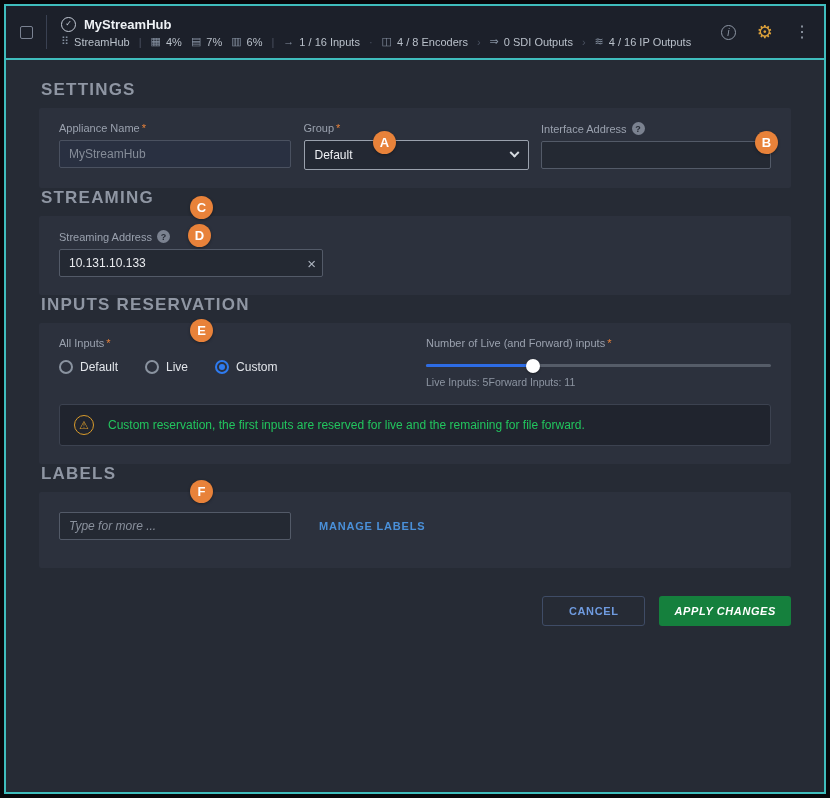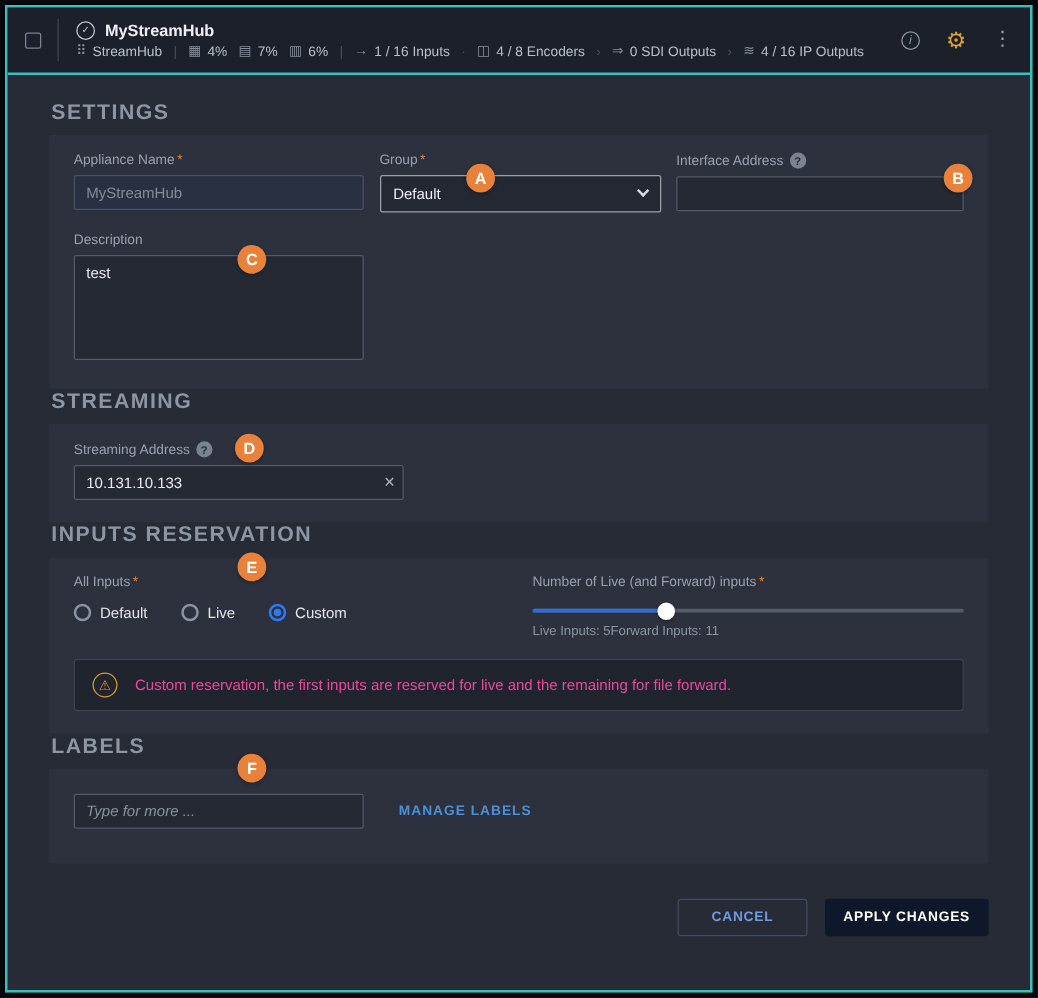--- a/index.html
+++ b/index.html
@@ -77,32 +77,32 @@
   .slider-block { width:345px; }
   .slider { margin-top:15px; height:3px; background:#555c68; border-radius:2px; position:relative; cursor:pointer; }
   .slider-fill { position:absolute; left:0; top:0; bottom:0; background:#2d6ce5; border-radius:2px; }
   .slider-thumb { position:absolute; right:-7px; top:50%; transform:translateY(-50%);
     width:14px; height:14px; background:#fff; border-radius:50%; box-shadow:0 1px 2px rgba(0,0,0,.4); }
   .slider-subs { display:flex; margin-top:9px; font-size:10.5px; color:#8d95a2; }
   .notice { margin-top:16px; background:#20242e; border:1px solid #3c4250; border-radius:3px;
     padding:10px 14px; display:flex; align-items:center; gap:14px; }
   .warn-ic { width:20px; height:20px; flex:0 0 20px; border:1.5px solid #d99b2b; border-radius:50%;
     color:#d99b2b; font-size:11px; display:flex; align-items:center; justify-content:center; }
-  .notice-text { font-size:12px; color:#ec4899; }
+  .notice-text { font-size:12px; color:#22c55e; }
   
   .labels-row { display:flex; align-items:center; padding:6px 0 10px; }
   .labels-input { width:232px; font-style:italic; }
   .labels-input::placeholder { color:#8a919d; font-style:italic; }
   .manage-link { margin-left:28px; font-size:11px; font-weight:bold; letter-spacing:.8px; color:#4a90d9; cursor:pointer; }
   
   .footer { margin-top:28px; display:flex; justify-content:flex-end; gap:14px; }
   .btn { height:30px; border-radius:3px; font-size:11px; font-weight:bold; letter-spacing:.6px;
     display:flex; align-items:center; justify-content:center; cursor:pointer; font-family:"Liberation Sans", sans-serif; }
   .btn-cancel { padding:0 26px; border:1px solid #3f4c66; color:#6f9be0; background:transparent; }
-  .btn-apply { padding:0 15px; border:none; background:#0f172a; color:#ffffff; }
+  .btn-apply { padding:0 15px; border:none; background:#15803d; color:#ffffff;font-style:italic; }
 </style>
 </head>
 <body>
 
 <div class="window">
 
   <div class="hdr">
     <span class="hdr-checkbox"></span>
     <span class="hdr-divider"></span>
     <div class="hdr-main">
@@ -183,26 +183,20 @@
           </div>
         </div>
         <div class="f-iface">
           <div class="field-label">
             <span>Interface Address</span>
             <span class="help-ic">?</span>
           </div>
           <input class="tin" type="text" style="">
         </div>
       </div>
-      <div class="desc-wrap">
-        <div class="field-label">
-          <span>Description</span>
-        </div>
-        <textarea class="tarea" style="">test</textarea>
-      </div>
     </div>
 
     <div class="sec-title">STREAMING</div>
     <div class="panel">
       <span class="badge" style="left:149px; top:8px;">D</span>
       <div class="field-label">
         <span>Streaming Address</span>
         <span class="help-ic">?</span>
       </div>
       <div class="inwrap">

